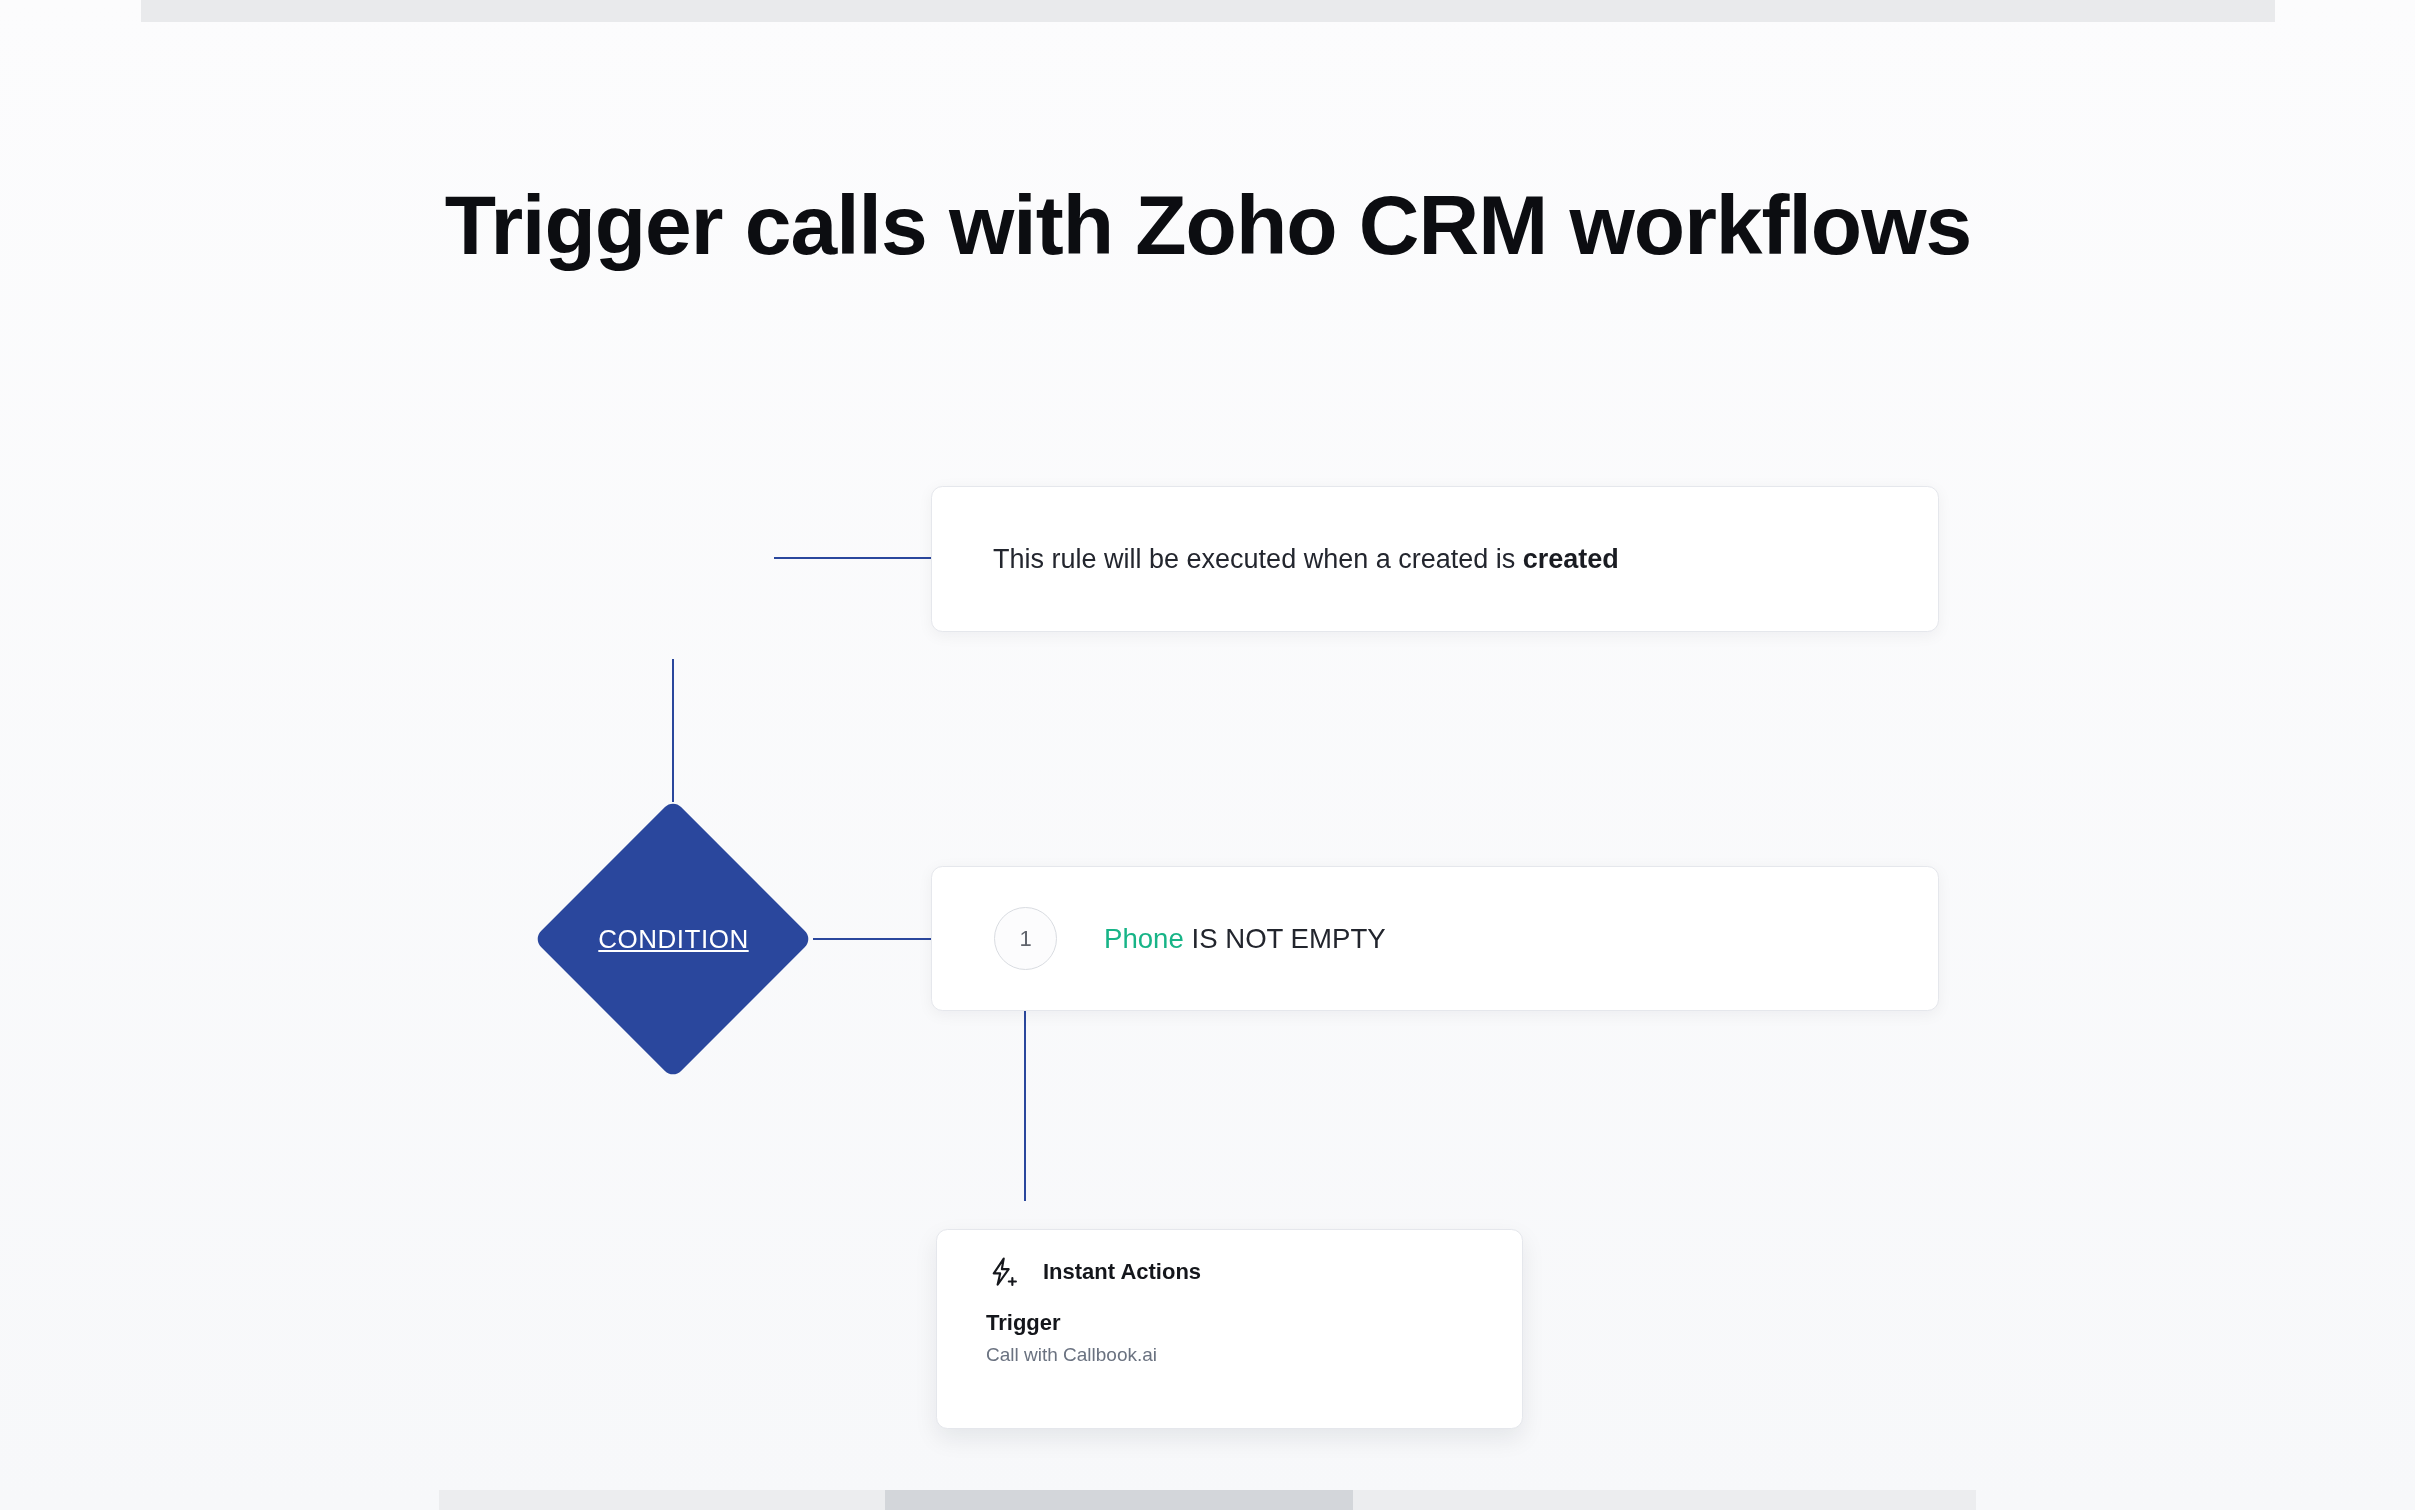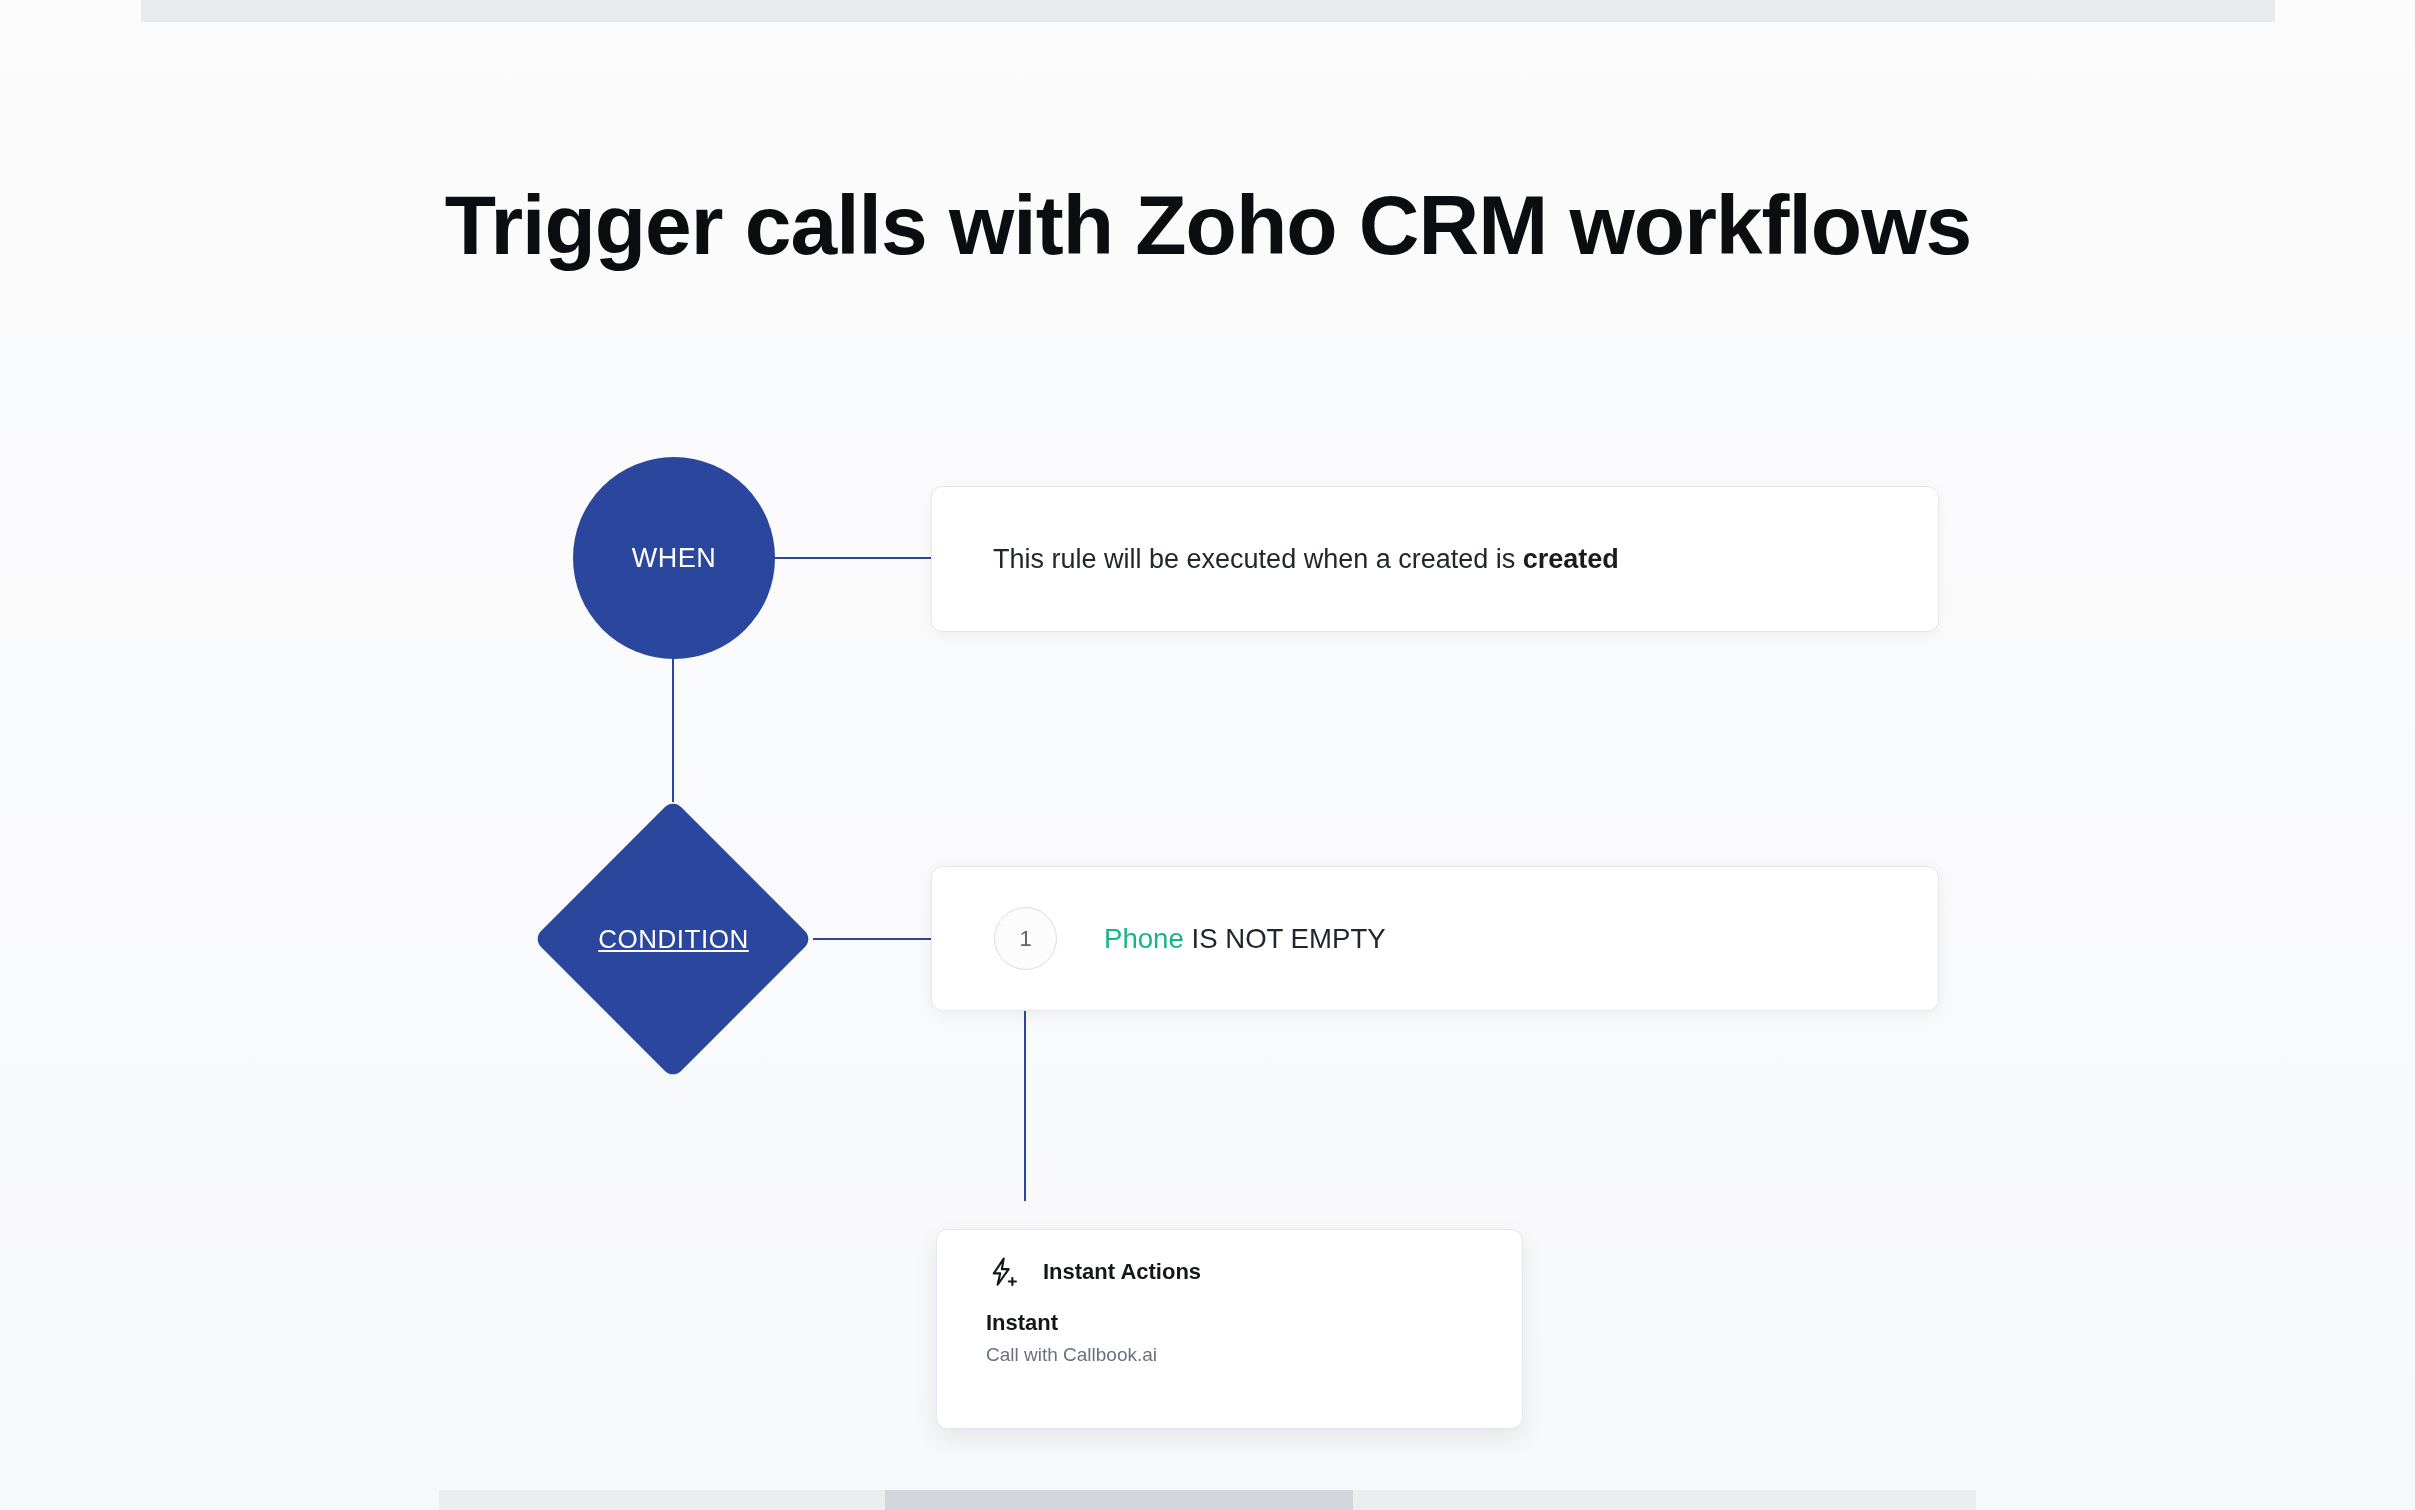--- a/index.html
+++ b/index.html
@@ -114,23 +114,20 @@
   <div class="edge-strip strip-bot-1"></div>
   <div class="edge-strip strip-bot-2"></div>
 
   <h1 class="page-title">Trigger calls with Zoho CRM workflows</h1>
 
   <div class="connector" style="left:774px; top:557px; width:157px; height:1.9px;"></div>
   <div class="connector" style="left:672px; top:659px; width:1.9px; height:143px;"></div>
   <div class="connector" style="left:813px; top:938px; width:118px; height:1.9px;"></div>
   <div class="connector" style="left:1024px; top:1011px; width:1.9px; height:190px;"></div>
 
-  <div class="when-node">
-    <span>WHEN</span>
-  </div>
 
   <div class="card when-card">
     <span>
       <span>This rule will be executed when a created is</span>
       <b>created</b>
     </span>
   </div>
 
   <div class="condition-diamond"></div>
   <div class="condition-label">CONDITION</div>
@@ -145,19 +142,19 @@
 
   <div class="card actions-card">
     <div class="actions-header">
       <svg class="bolt-icon" viewBox="0 0 24 24">
         <path d="M12.5 2.5 L5.5 13 L10 13 L8.2 21 L16 10 L11.2 10 Z" fill="none" stroke="#15171c" stroke-width="1.5" stroke-linejoin="round"></path>
         <path d="M18.6 16.2 v5 M16.1 18.7 h5" stroke="#15171c" stroke-width="1.5" stroke-linecap="round"></path>
       </svg>
       <span class="actions-header-label">Instant Actions</span>
     </div>
     <div class="actions-item">
-      <div class="actions-item-title">Instant</div>
+      <div class="actions-item-title">Trigger</div>
       <div class="actions-item-subtitle">Call with Callbook.ai</div>
     </div>
   </div>
 
 </div>
 
 
 </body></html>

